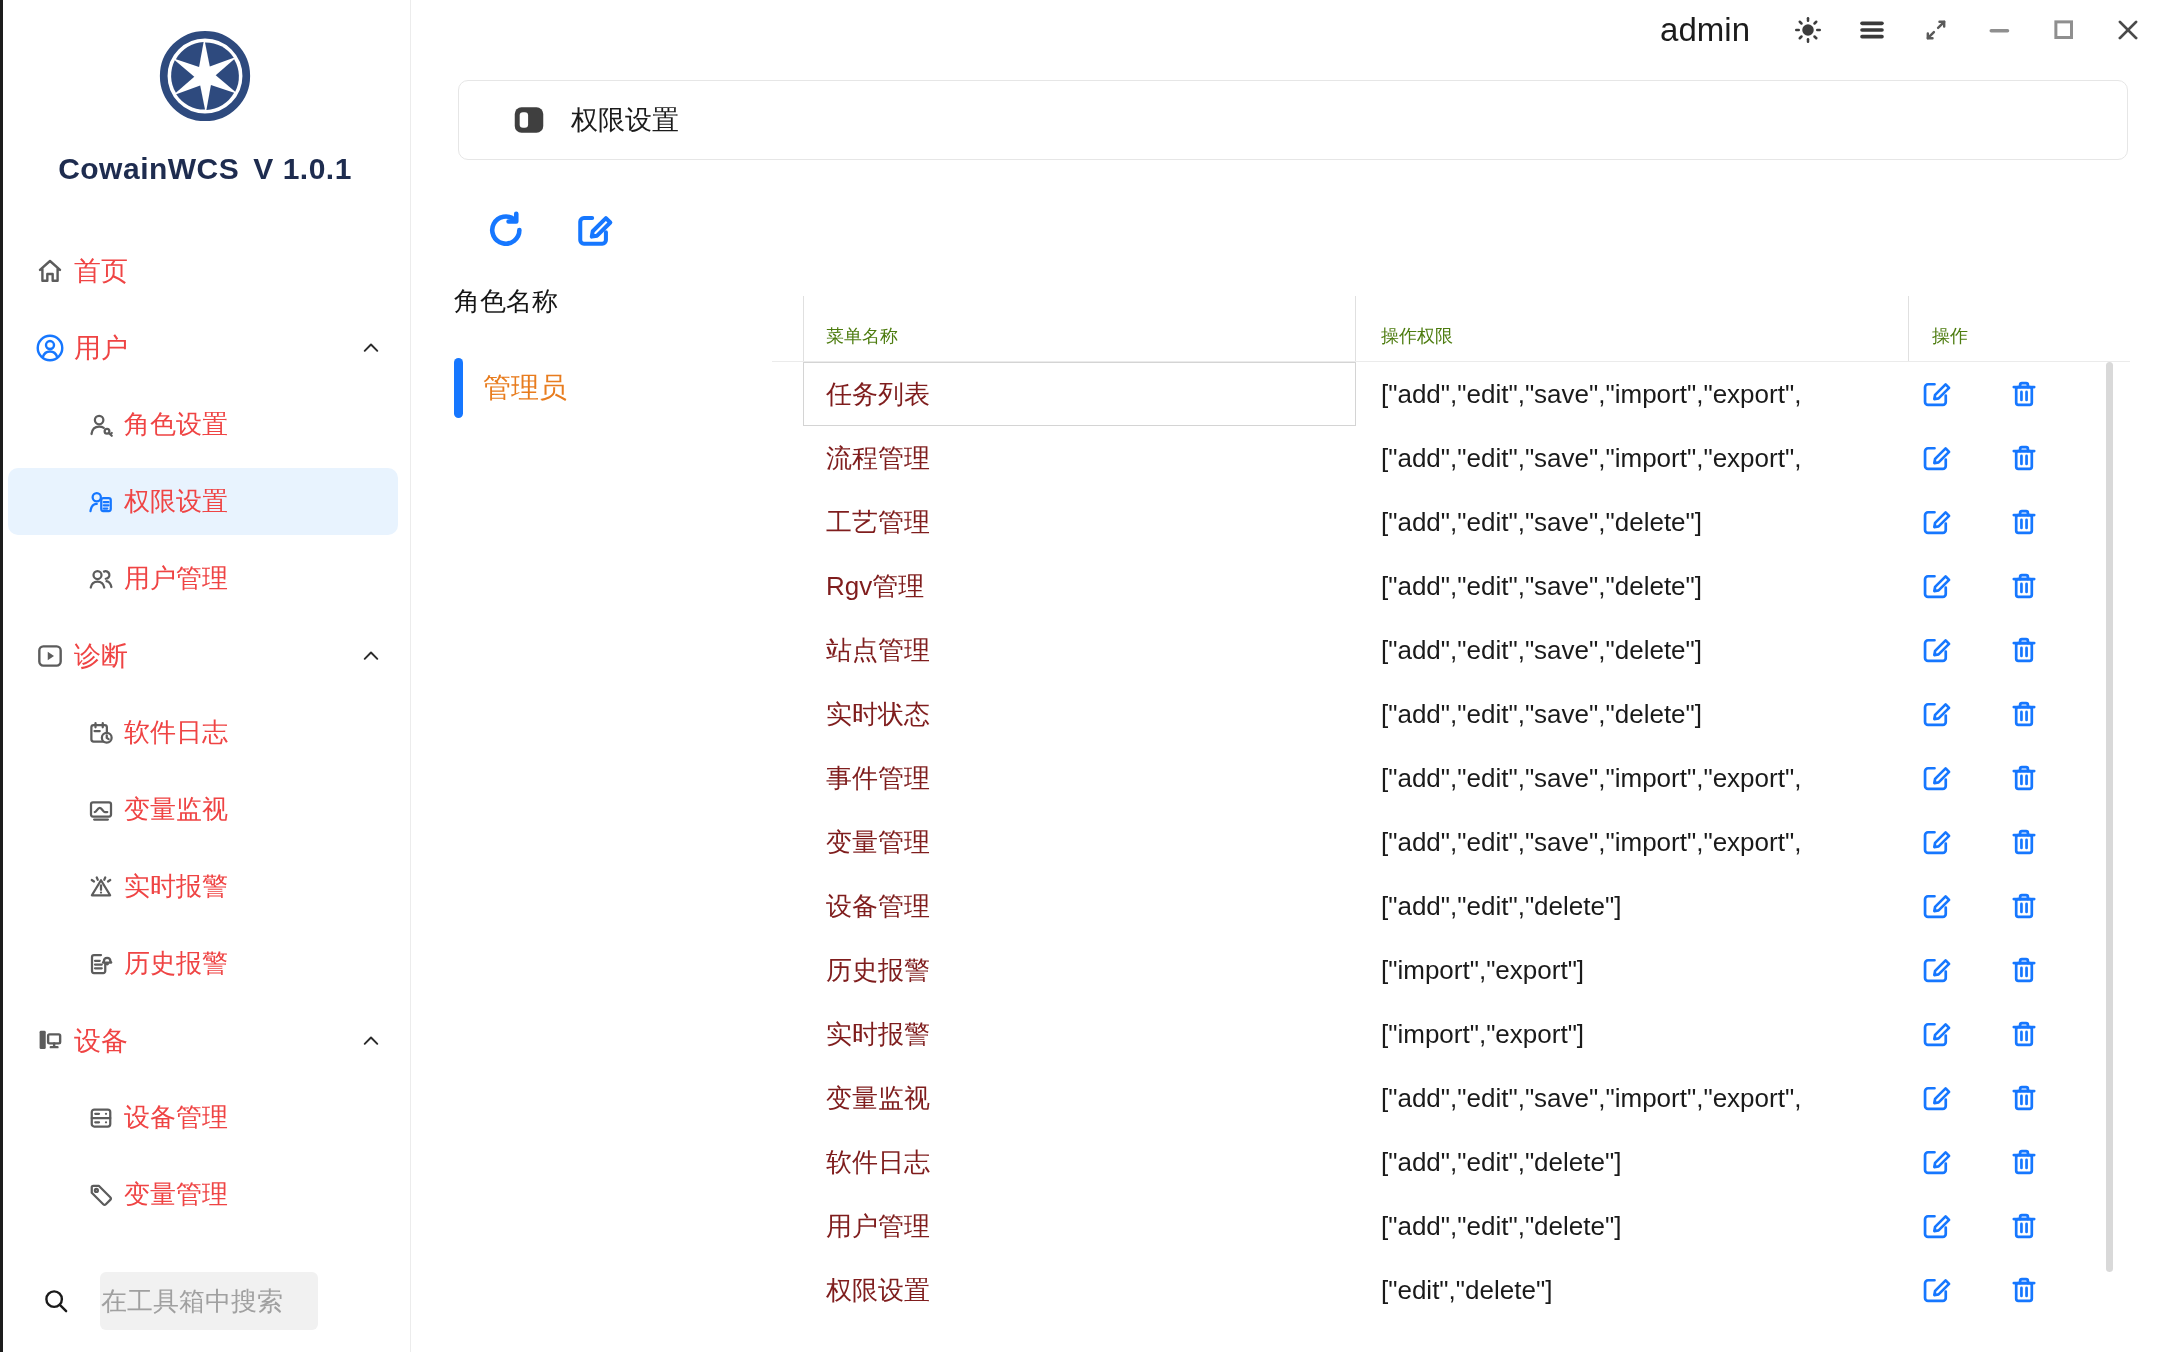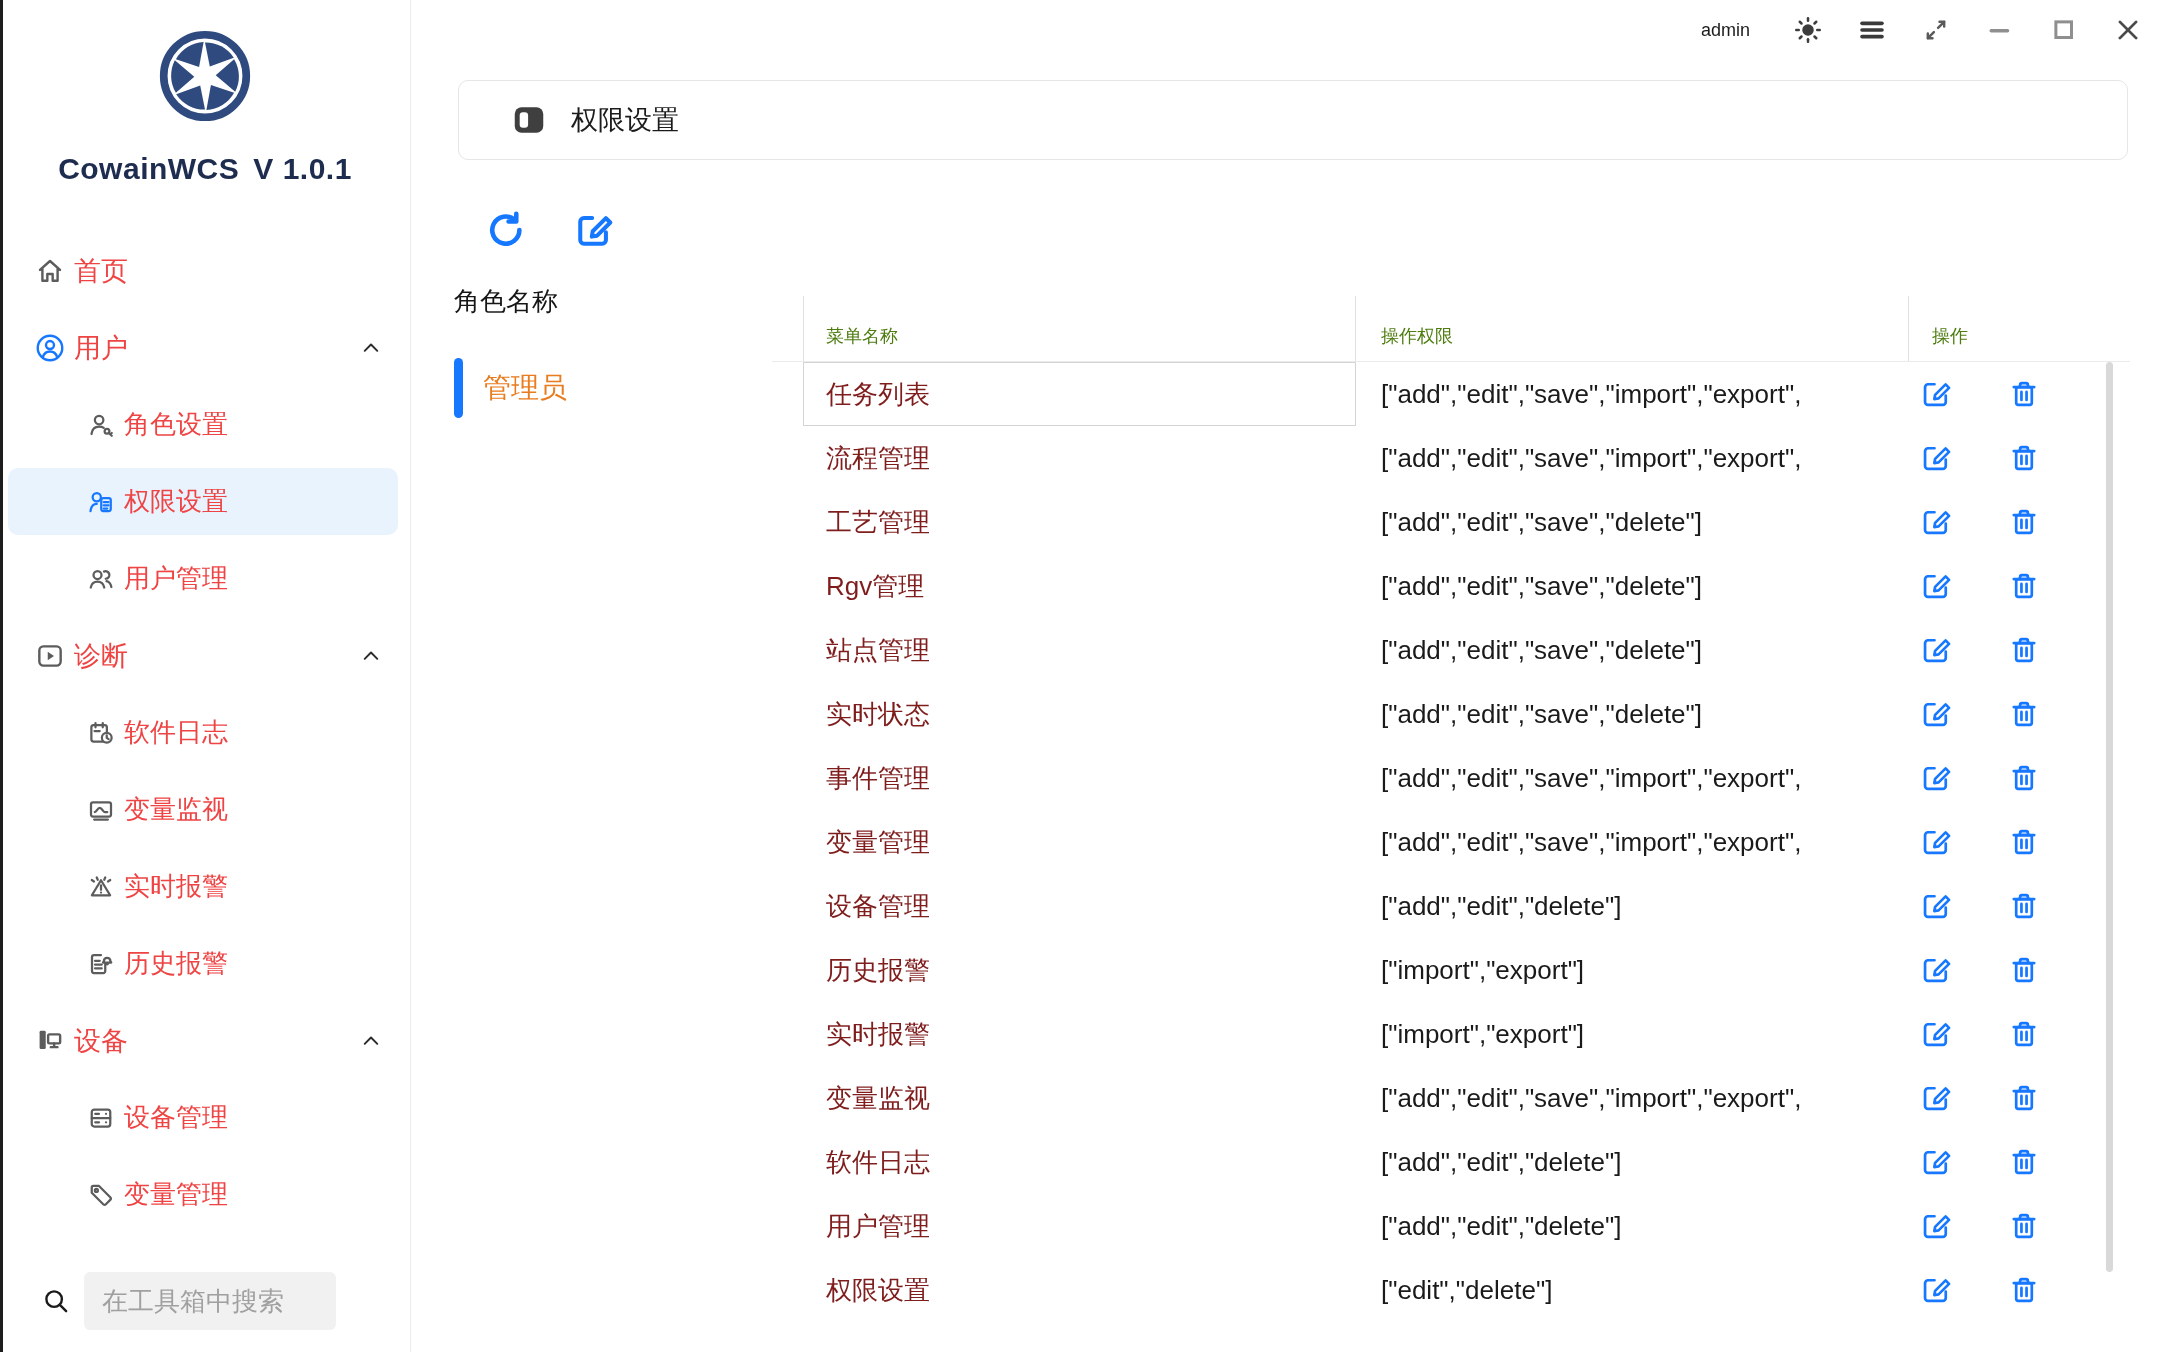--- a/index.html
+++ b/index.html
@@ -23,27 +23,27 @@
   .nav-item.active .hl{background:#e8f3fe;}
   .nav-item .ic{position:relative;margin-left:34px;width:32px;height:32px;flex:0 0 32px;color:#5c5c5c}
   .nav-item.child .ic{margin-left:86px;width:30px;height:30px;flex:0 0 30px}
   .nav-item .lbl{position:relative;margin-left:8px;font-size:27px;color:#ef4444}
   .nav-item.child .lbl{font-size:26px}
   .nav-item .chev{position:relative;margin-left:auto;margin-right:26px;width:26px;height:26px;color:#2b2b2b}
   .nav-item.accent .ic{color:#1677ff}
   .nav-item.active .ic{color:#1677ff}
   .search-row{position:absolute;left:0;bottom:18px;width:410px;height:66px;display:flex;align-items:center;}
   .search-row .ic{margin-left:40px;width:32px;height:32px;color:#1a1a1a}
-  .search-input{margin-left:12px;width:216px;height:58px;background:#f1f1f1;border:none;border-radius:6px;
-    font-size:26px;color:#333;padding:0 18px;outline:none;font-family:inherit}
+  .search-input{margin-left:28px;width:216px;height:58px;background:#f1f1f1;border:none;border-radius:6px;
+    font-size:26px;color:#333;padding:0 1px;outline:none;font-family:inherit}
   .search-input::placeholder{color:#a0a0a0}
   
   .main{position:absolute;left:410px;top:0;width:1750px;height:100%;}
   .titlebar{position:absolute;top:0;left:0;right:0;height:60px;display:flex;align-items:center;justify-content:flex-end;gap:0;}
-  .admin{font-size:18px;color:#1c1c1c;margin-right:26px;cursor:pointer}
+  .admin{font-size:33px;color:#1c1c1c;margin-right:26px;cursor:pointer}
   .tbtn{width:64px;height:52px;display:flex;align-items:center;justify-content:center;cursor:pointer}
   .tabcard{position:absolute;left:48px;top:80px;width:1668px;height:78px;border:1px solid #e6e6e6;border-radius:10px;
     display:flex;align-items:center;background:#fff;}
   .tabcard .tab{display:flex;align-items:center;margin-left:52px;cursor:pointer}
   .tabcard .tab .ic{width:36px;height:34px}
   .tabcard .tab .lbl{margin-left:24px;font-size:27px;color:#1b1b1b}
   .toolbar{position:absolute;left:74px;top:208px;display:flex;gap:44px;}
   .toolbar .tool{width:44px;height:44px;color:#1677ff;cursor:pointer}
   .role-label{position:absolute;left:44px;top:284px;font-size:26px;color:#161616}
   .role-item{position:absolute;left:44px;top:356px;height:64px;display:flex;align-items:center;cursor:pointer}

